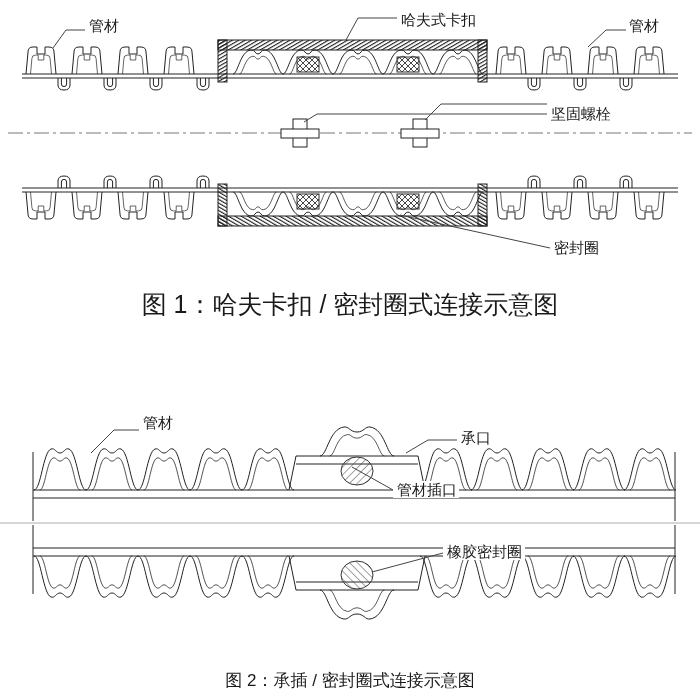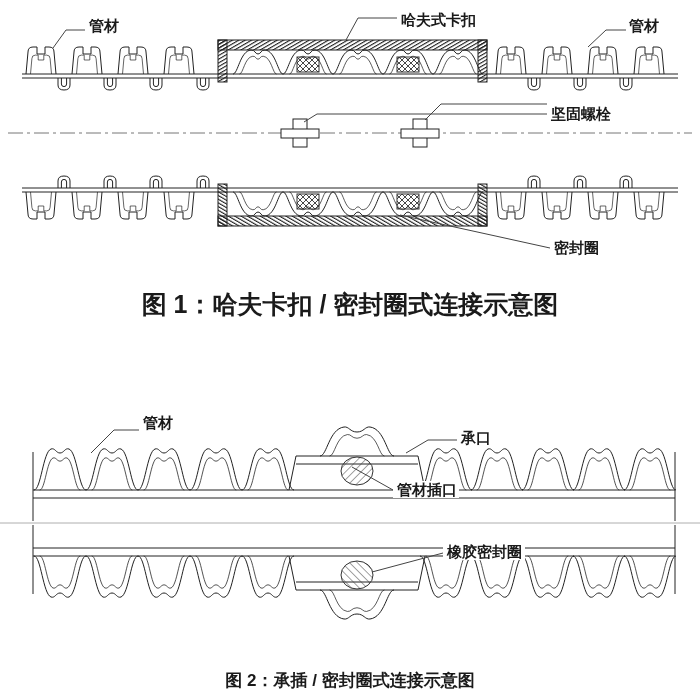--- a/index.html
+++ b/index.html
@@ -1,16 +1,16 @@
 <!DOCTYPE html>
 <html><head>
 <meta charset="utf-8">
 <style>
   html,body{margin:0;padding:0;background:#ffffff;}
-  .page{width:700px;height:700px;background:#fff;position:relative;overflow:hidden;font-weight:bold;}
+  .page{width:700px;height:700px;background:#fff;position:relative;overflow:hidden;}
   svg{display:block;}
   .ln{fill:none;stroke:#222;stroke-width:1;}
   .ctr{stroke:#777;stroke-width:1;fill:none;}
   .ctr2{stroke:#9a9a9a;stroke-width:0.8;fill:none;}
   .leader{fill:none;stroke:#444;stroke-width:1;}
   text{font-family:"Liberation Sans","DejaVu Sans",sans-serif;fill:#1a1a1a;}
   .lbl{font-size:15px;}
   .cap1{font-size:25px;}
   .cap2{font-size:17px;}
   .solidfill{fill:#fff;stroke:#222;stroke-width:1;}

